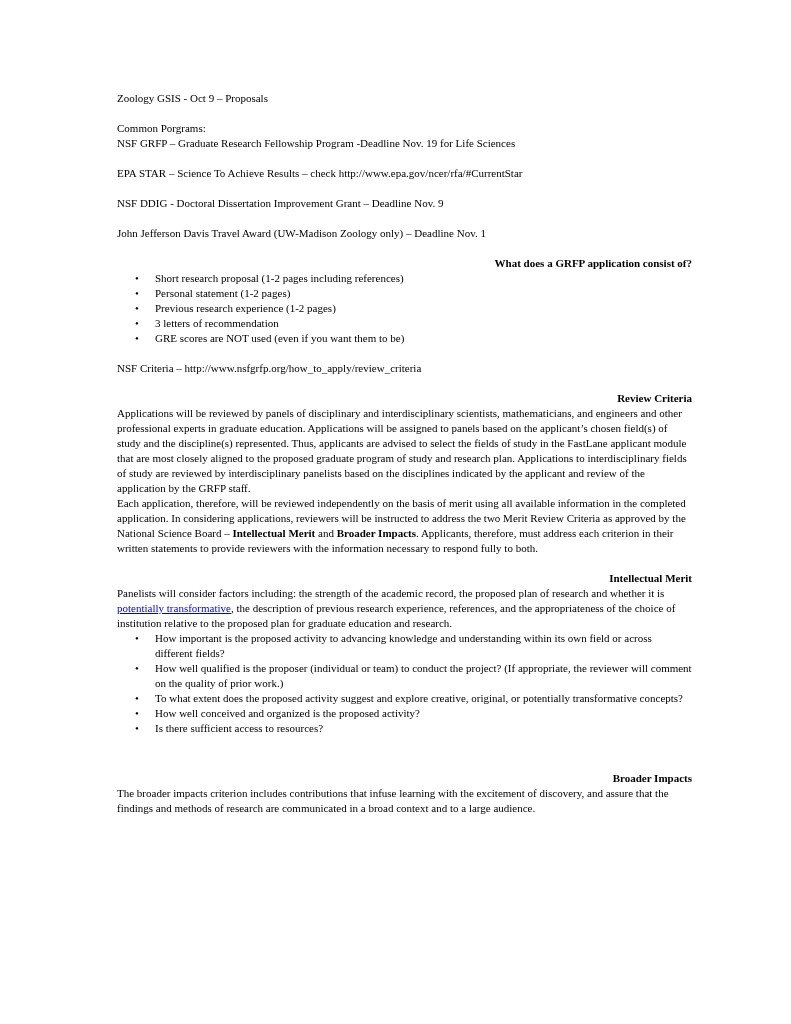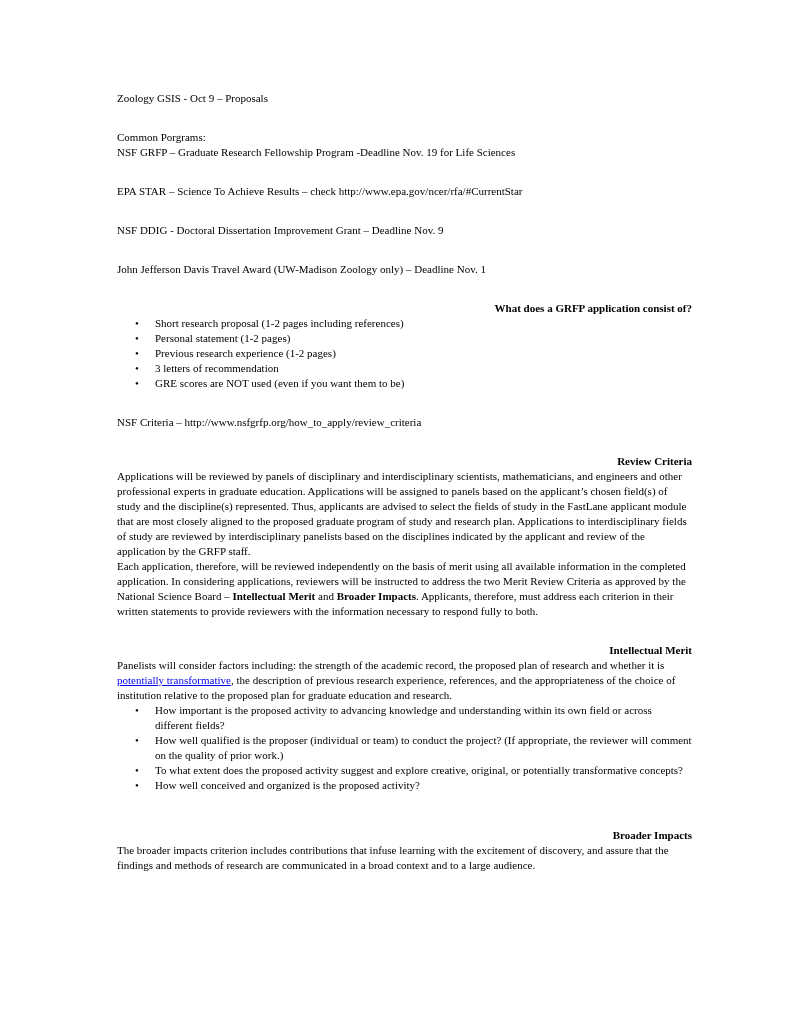--- a/index.html
+++ b/index.html
@@ -25,21 +25,21 @@
     line-height: 15px;
     overflow: hidden;
   }
   .content {
     position: absolute;
     top: 91px;
     left: 117px;
     width: 575px;
   }
   p { margin: 0; }
-  .gap1 { margin-top: 24px; }
+  .gap1 { margin-top: 15px; }
   .gap-big { margin-top: 35px; }
   .bold { font-weight: bold; text-align: right; }
   .u { }
   a.doc-link {
     color: var(--link);
     text-decoration: underline;
     cursor: pointer;
   }
   ul.doc-bullets {
     margin: 0;
@@ -89,19 +89,20 @@
     <p><span>Each application, therefore, will be reviewed independently on the basis of merit using all available information in the completed application. In considering applications, reviewers will be instructed to address the two Merit Review Criteria as approved by the National Science Board – </span><span class="bold">Intellectual Merit</span><span> and </span><span class="bold">Broader Impacts</span><span>. Applicants, therefore, must address each criterion in their written statements to provide reviewers with the information necessary to respond fully to both.</span></p>
 
     <p class="gap1 bold">Intellectual Merit</p>
     <p><span>Panelists will consider factors including: the strength of the academic record, the proposed plan of research and whether it is </span><a class="doc-link">potentially transformative</a><span>, the description of previous research experience, references, and the appropriateness of the choice of institution relative to the proposed plan for graduate education and research.</span></p>
 
     <ul class="doc-bullets gap1">
       <li>How important is the proposed activity to advancing knowledge and understanding within its own field or across different fields?</li>
       <li>How well qualified is the proposer (individual or team) to conduct the project? (If appropriate, the reviewer will comment on the quality of prior work.)</li>
       <li>To what extent does the proposed activity suggest and explore creative, original, or potentially transformative concepts?</li>
       <li>How well conceived and organized is the proposed activity?</li>
+      <li>Is there sufficient access to resources?</li>
     </ul>
 
     <p class="gap-big bold">Broader Impacts</p>
     <p>The broader impacts criterion includes contributions that infuse learning with the excitement of discovery, and assure that the findings and methods of research are communicated in a broad context and to a large audience.</p>
 
   </div>
 </div>
 
 </body></html>

